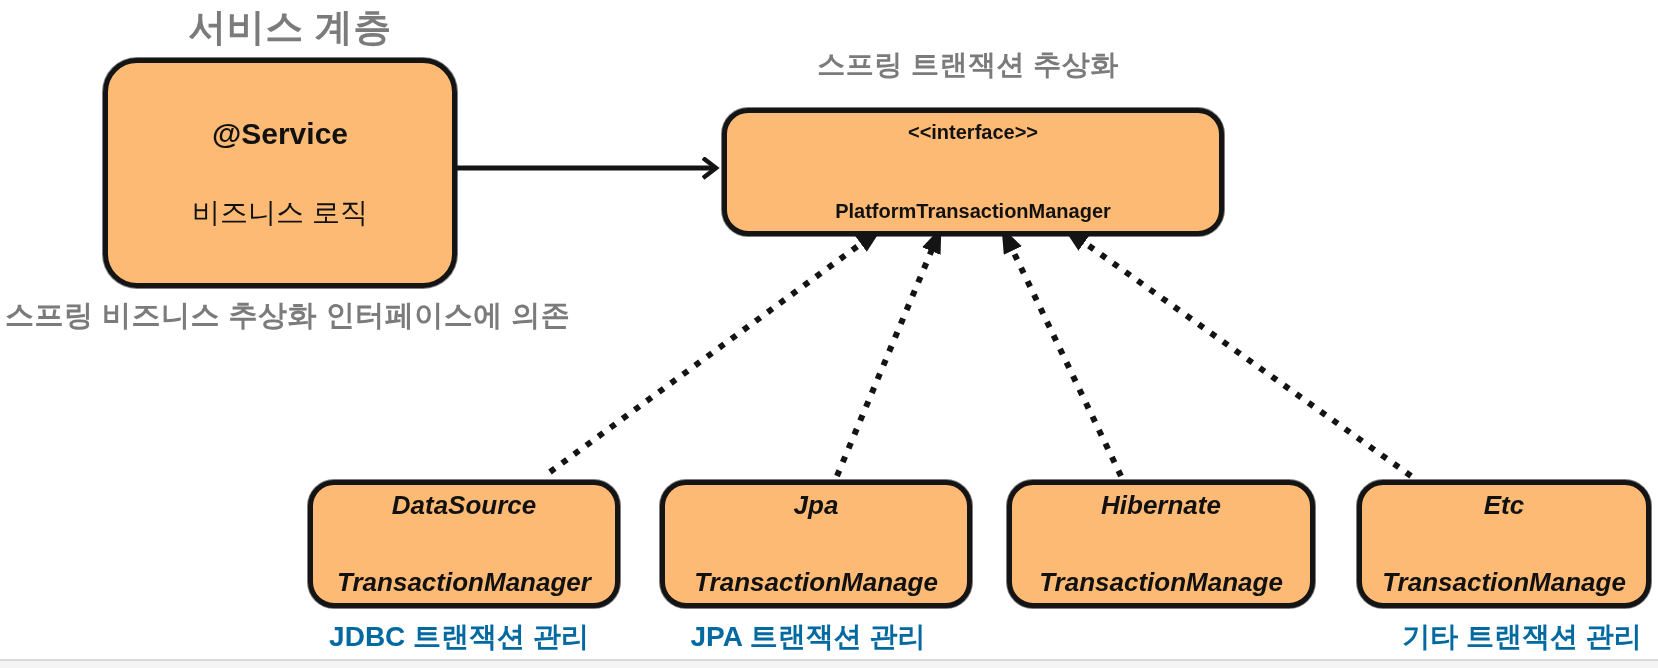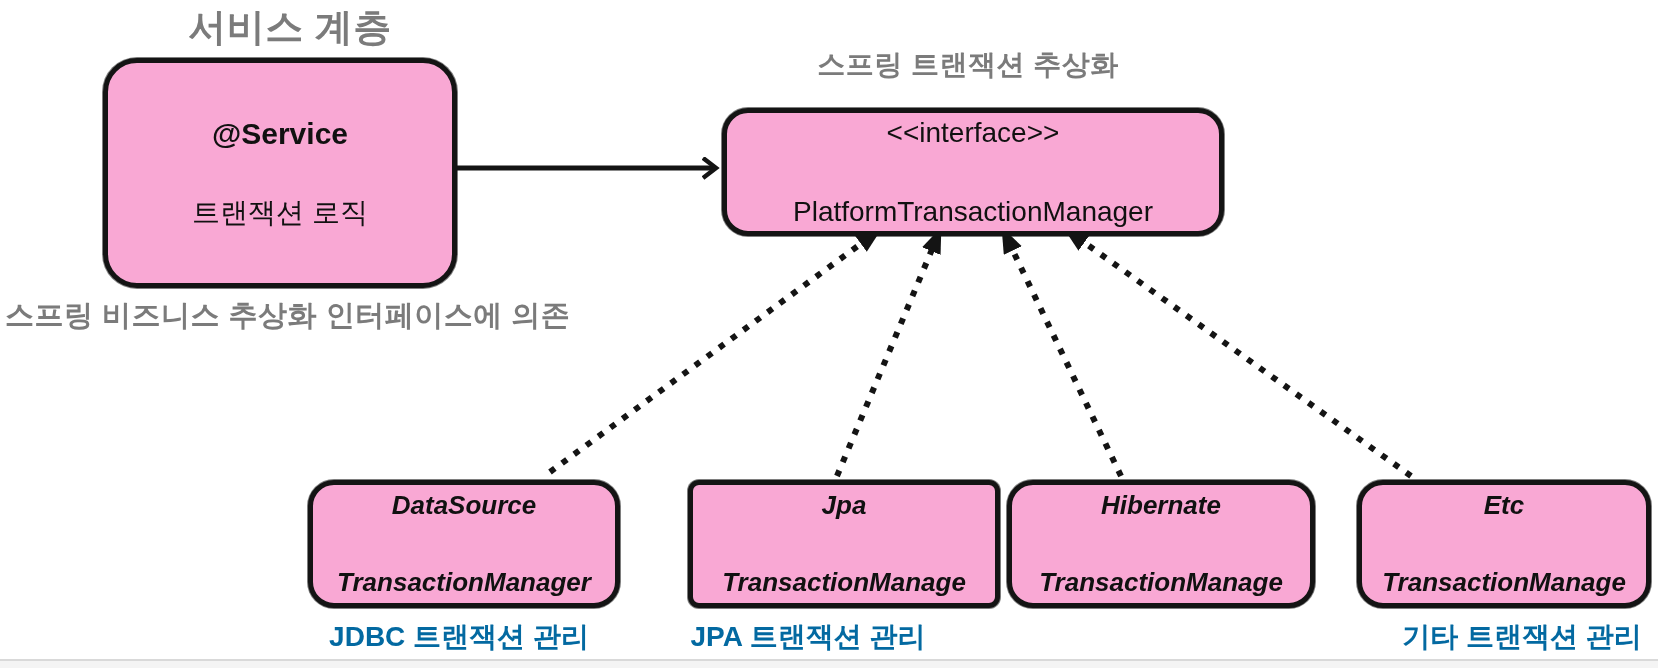--- a/index.html
+++ b/index.html
@@ -16,39 +16,39 @@
     font-weight:bold;
     font-size:28px;
     letter-spacing:0.5px;
     white-space:nowrap;
   }
   .node{
     position:absolute;
     border:5px solid #141414;
     border-radius:26px;
     box-shadow:0 0 0 1px rgba(20,20,20,0.55);
-    background:#f9a8d4;
+    background:#fdba74;
     display:flex;
     flex-direction:column;
     align-items:center;
     justify-content:center;
     text-align:center;
     color:#111111;
     gap:44px;
   }
   .node .l1{font-weight:bold;}
   .service-box{left:103px;top:58px;width:344px;height:220px;border-radius:34px;}
   .service-box .l1{font-size:30px;line-height:36px;}
   .service-box .l2{font-size:28px;line-height:34px;font-weight:normal;}
   .interface-box{left:722px;top:108px;width:492px;height:118px;}
-  .interface-box .l1,.interface-box .l2{font-size:28px;line-height:35px;font-weight:normal;}
+  .interface-box .l1,.interface-box .l2{font-size:20px;line-height:35px;font-weight:bold;}
   .impl-box{top:480px;height:118px;font-style:italic;}
   .impl-box .l1,.impl-box .l2{font-size:26px;line-height:33px;font-weight:bold;}
   .impl-1{left:308px;width:302px;}
-  .impl-2{left:688px;width:302px;border-radius:11px;}
+  .impl-2{left:660px;width:302px;}
   .impl-3{left:1007px;width:298px;}
   .impl-4{left:1357px;width:284px;}
   .caption{
     position:absolute;
     top:618px;
     transform:translateX(-50%);
     color:#0369a1;font-weight:bold;font-size:28px;white-space:nowrap;
   }
   .cap-1{left:459px;}
   .cap-2{left:808px;}
@@ -83,21 +83,21 @@
       <line x1="837" y1="476" x2="941" y2="228" stroke="#141414" stroke-width="6" stroke-dasharray="6 9" marker-end="url(#mTri)"></line>
       <line x1="1121" y1="476" x2="1002" y2="228" stroke="#141414" stroke-width="6" stroke-dasharray="6 9" marker-end="url(#mTri)"></line>
       <line x1="1411" y1="476" x2="1064" y2="228" stroke="#141414" stroke-width="6" stroke-dasharray="6 9" marker-end="url(#mTri)"></line>
     </g>
   </svg>
 
   <div class="abs gray-label service-layer-label">서비스 계층</div>
 
   <div class="node service-box">
     <div class="l1">@Service</div>
-    <div class="l2">트랜잭션 로직</div>
+    <div class="l2">비즈니스 로직</div>
   </div>
 
   <div class="abs gray-label dependency-note">스프링 비즈니스 추상화 인터페이스에 의존</div>
 
   <div class="abs gray-label abstraction-label">스프링 트랜잭션 추상화</div>
 
   <div class="node interface-box">
     <div class="l1">&lt;&lt;interface&gt;&gt;</div>
     <div class="l2">PlatformTransactionManager</div>
   </div>

